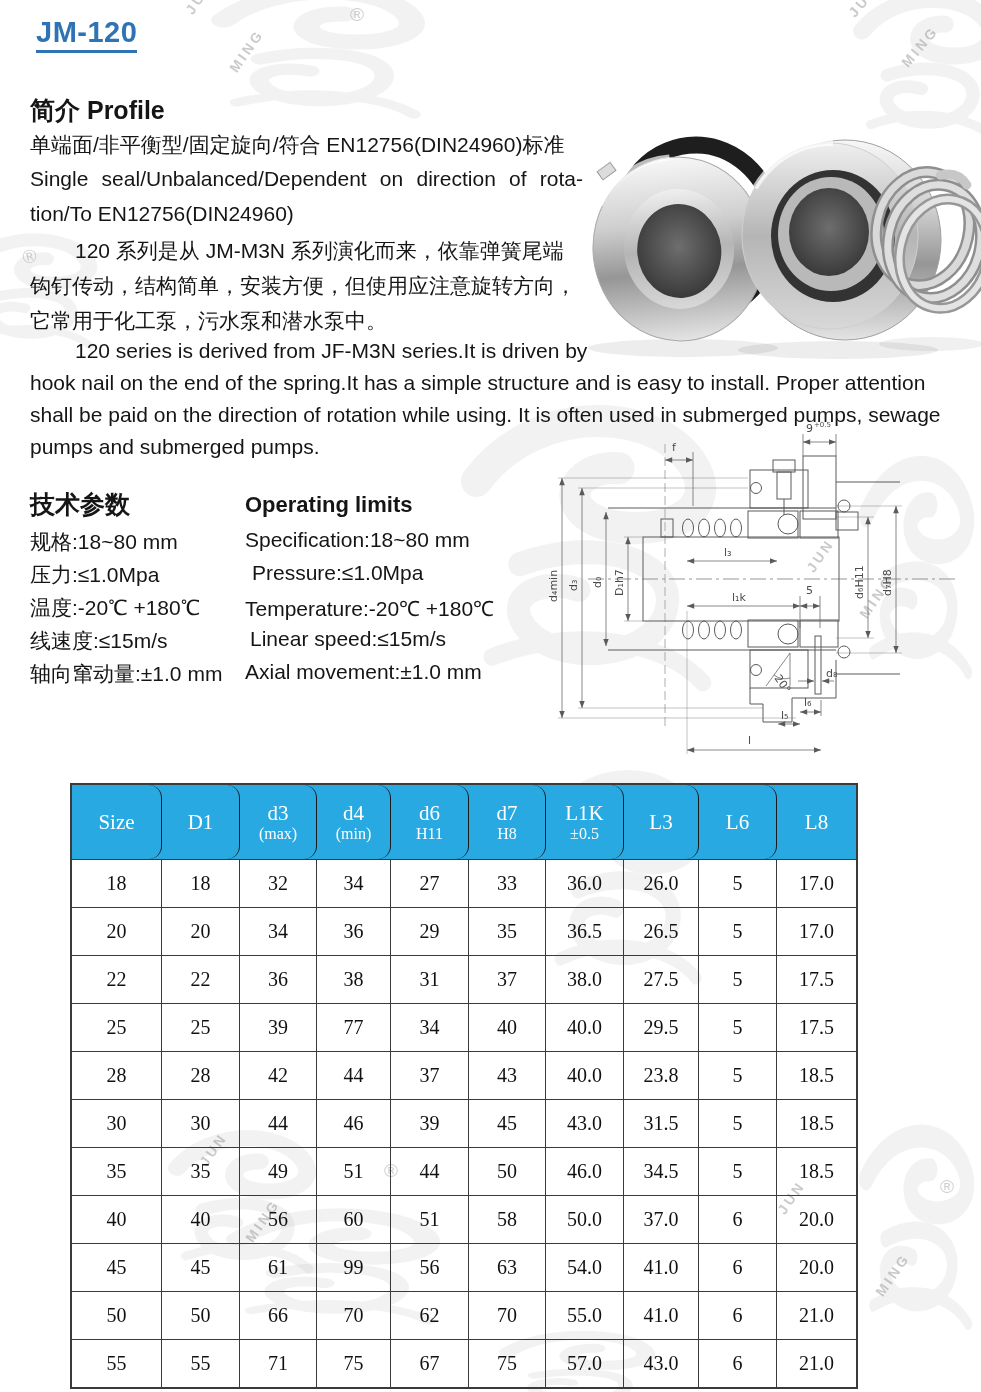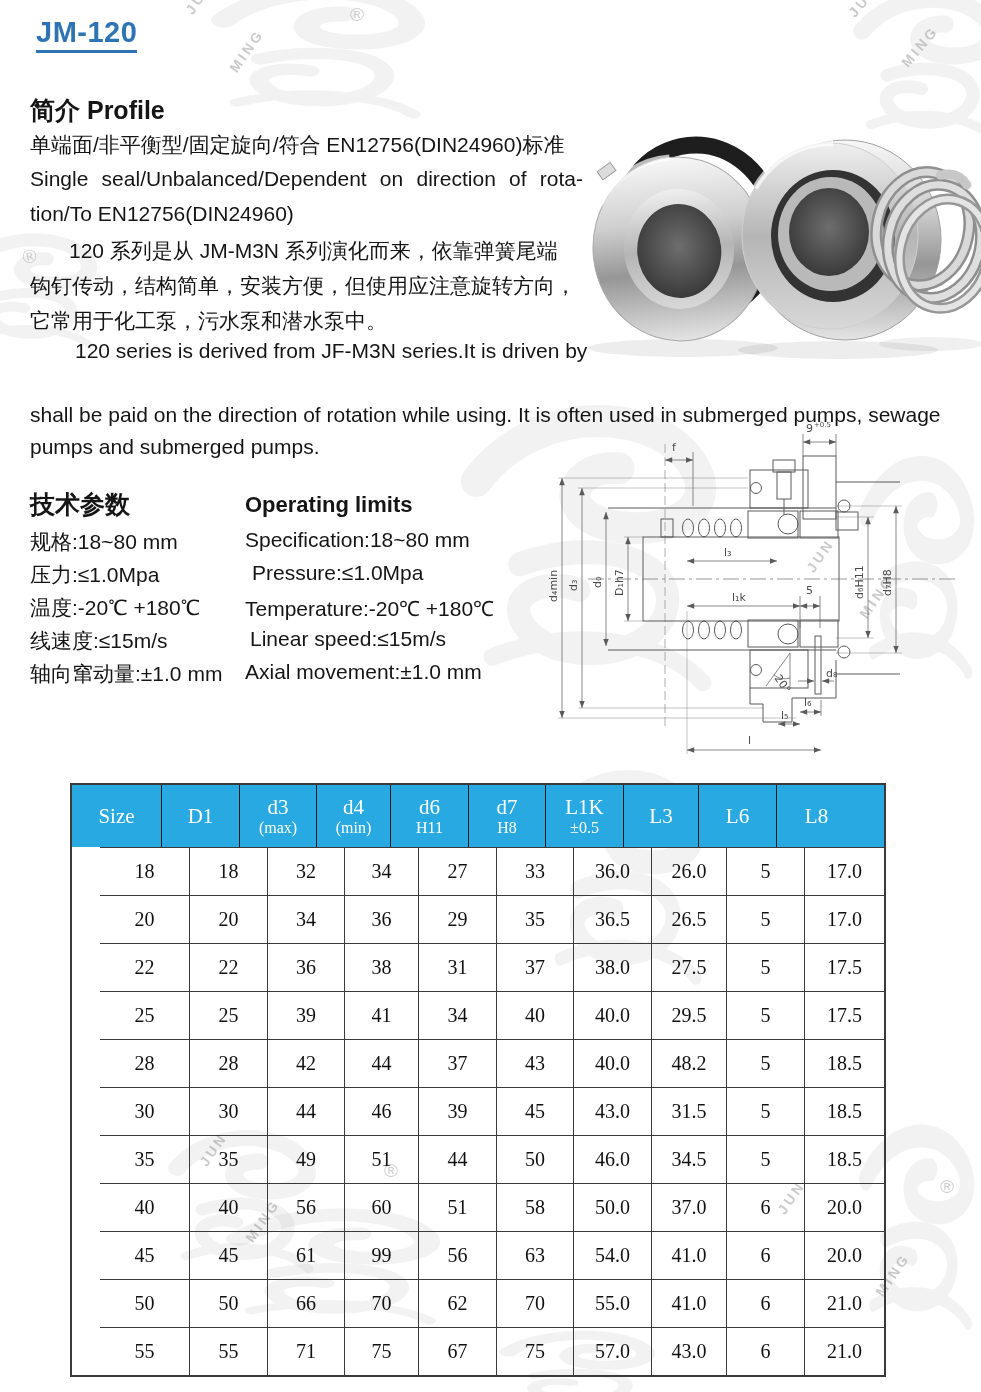--- a/index.html
+++ b/index.html
@@ -22,26 +22,26 @@
   .just{width:553px;text-align:justify;text-align-last:justify;white-space:normal;}
 
   
   .lim-zh{font-size:21px;white-space:nowrap;}
   .lim-en{font-size:21px;white-space:nowrap;}
 
   
   .dtable{--cols:90px 78px 77px 74px 78px 77px 78px 75px 78px 79px;
           position:absolute;left:70px;top:783px;border:2px solid #3a3a3a;}
   .thead{display:grid;grid-template-columns:var(--cols);background:#29A9E1;}
-  .th{height:62px;display:flex;flex-direction:column;justify-content:center;align-items:center;
-      color:#ffffff;font-family:"Liberation Serif",serif;border-right:1px solid #1b1b1b;}
+  .th{height:74px;display:flex;flex-direction:column;justify-content:center;align-items:center;
+      color:#ffffff;font-family:"Liberation Serif",serif;border-right:1px solid #1b1b1b;border-radius:13px;}
   .th:last-child{border-right:none;align-items:center;}
   .th-l1{font-size:21px;line-height:24px;}
   .th-l2{font-size:16px;line-height:18px;}
-  .tr{display:grid;grid-template-columns:var(--cols);margin-left:28px;}
+  .tr{display:grid;grid-template-columns:var(--cols);}
   .td{height:47px;display:flex;align-items:center;justify-content:center;
       font-family:"Liberation Serif",serif;font-size:20px;color:#111;
       border-top:1px solid #3a3a3a;border-right:1px solid #3a3a3a;background:transparent;}
   .td:last-child{border-right:none;}
 
   
   svg.wm{position:absolute;opacity:.12;}
   .wm-txt{position:absolute;color:#9f9f9f;opacity:.55;font-weight:bold;
           letter-spacing:3px;font-size:14px;transform-origin:left top;white-space:nowrap;}
   .wm-reg{position:absolute;color:#b5b5b5;opacity:.65;font-size:19px;transform-origin:left top;}
@@ -118,24 +118,25 @@
     <div class="abs title" style="left:36px;top:16px">JM-120</div>
 
     <div class="abs sec-head" style="left:30px;top:94px">
       <span>简介</span>
       <span class="en-part">Profile</span>
     </div>
 
     <div class="abs zh" style="left:30px;top:131px">单端面/非平衡型/固定旋向/符合 EN12756(DIN24960)标准</div>
     <div class="abs en just" style="left:30px;top:167px">Single seal/Unbalanced/Dependent on direction of rota-</div>
     <div class="abs en" style="left:30px;top:202px">tion/To EN12756(DIN24960)</div>
-    <div class="abs zh" style="left:69px;top:237px">120 系列是从 JM-M3N 系列演化而来，依靠弹簧尾端</div>
+    <div class="abs zh" style="left:75px;top:237px">120 系列是从 JM-M3N 系列演化而来，依靠弹簧尾端</div>
     <div class="abs zh" style="left:30px;top:272px">钩钉传动，结构简单，安装方便，但使用应注意旋转方向，</div>
     <div class="abs zh" style="left:30px;top:307px">它常用于化工泵，污水泵和潜水泵中。</div>
     <div class="abs en" style="left:75px;top:339px">120 series is derived from JF-M3N series.It is driven by</div>
+    <div class="abs en" style="left:30px;top:371px">hook nail on the end of the spring.It has a simple structure and is easy to install. Proper attention</div>
     <div class="abs en" style="left:30px;top:403px">shall be paid on the direction of rotation while using. It is often used in submerged pumps, sewage</div>
     <div class="abs en" style="left:30px;top:435px">pumps and submerged pumps.</div>
 
     <svg class="abs" style="left:583px;top:118px" width="398" height="250" viewBox="0 0 398 250">
       <defs>
         <linearGradient id="metalV" x1="0" y1="0" x2="0" y2="1">
           <stop offset="0" stop-color="#f7f7f7"></stop>
             <stop offset=".35" stop-color="#cfcfcf"></stop>
           <stop offset=".62" stop-color="#969696"></stop>
             <stop offset="1" stop-color="#e4e4e4"></stop>
@@ -395,37 +396,37 @@
             <div class="td">37</div>
             <div class="td">38.0</div>
             <div class="td">27.5</div>
             <div class="td">5</div>
             <div class="td">17.5</div>
           </div>
           <div class="tr">
             <div class="td">25</div>
             <div class="td">25</div>
             <div class="td">39</div>
-            <div class="td">41</div>
+            <div class="td">77</div>
             <div class="td">34</div>
             <div class="td">40</div>
             <div class="td">40.0</div>
             <div class="td">29.5</div>
             <div class="td">5</div>
             <div class="td">17.5</div>
           </div>
           <div class="tr">
             <div class="td">28</div>
             <div class="td">28</div>
             <div class="td">42</div>
             <div class="td">44</div>
             <div class="td">37</div>
             <div class="td">43</div>
             <div class="td">40.0</div>
-            <div class="td">48.2</div>
+            <div class="td">23.8</div>
             <div class="td">5</div>
             <div class="td">18.5</div>
           </div>
           <div class="tr">
             <div class="td">30</div>
             <div class="td">30</div>
             <div class="td">44</div>
             <div class="td">46</div>
             <div class="td">39</div>
             <div class="td">45</div>

